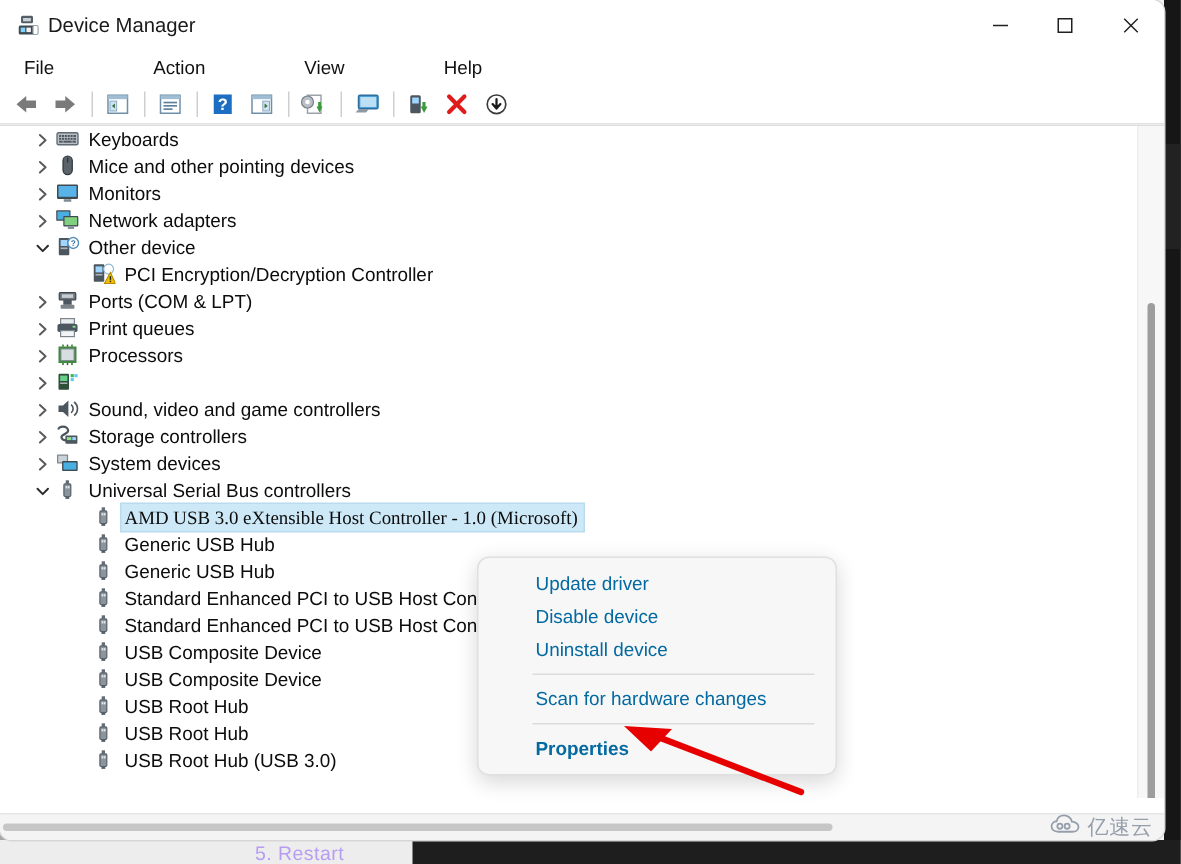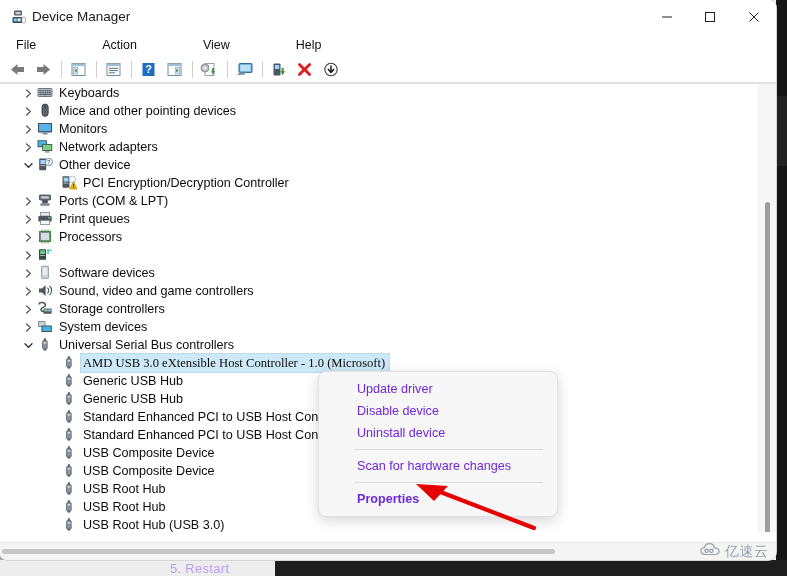--- a/index.html
+++ b/index.html
@@ -267,21 +267,21 @@
     border-radius: 8px;
     box-shadow: 0 4px 14px rgba(0,0,0,.16);
     padding: 6px 0 6px 0;
     z-index: 40;
   }
   .ctx-item {
     height: 22px;
     line-height: 22px;
     padding-left: 38px;
     font-size: 12.6px;
-    color: #6d28d9;
+    color: #0369a1;
     font-family: "Liberation Sans", sans-serif;
   }
   .ctx-item.bold { font-weight: bold; }
   .ctx-sep {
     height: 1px;
     background: #dcdcdc;
     margin: 5px 14px 5px 36px;
   }
 
   
@@ -639,32 +639,20 @@
                 <rect x="10.1" y="5" width="2.1" height="2.1" fill="#63c9ef"></rect>
               </svg></span>
           </div>
           <div class="tree-row d0">
             <span class="twisty">
               <svg width="9" height="9" viewBox="0 0 9 9">
                 <path d="M2.6 1 L6.4 4.5 L2.6 8" fill="none" stroke="#5a5a5a" stroke-width="1.3" stroke-linecap="round" stroke-linejoin="round"></path>
               </svg>
             </span>
             <span class="node-icon"><svg width="16" height="15" viewBox="0 0 16 15">
-                <rect x="4.5" y="1.2" width="7" height="12.4" rx=".9" fill="#c6ced4" stroke="#8b949b" stroke-width=".8"></rect>
-                <rect x="5.8" y="2.6" width="4.4" height="7.6" fill="#e8eef2"></rect>
-              </svg></span>
-            <span class="row-label">Software devices</span>
-          </div>
-          <div class="tree-row d0">
-            <span class="twisty">
-              <svg width="9" height="9" viewBox="0 0 9 9">
-                <path d="M2.6 1 L6.4 4.5 L2.6 8" fill="none" stroke="#5a5a5a" stroke-width="1.3" stroke-linecap="round" stroke-linejoin="round"></path>
-              </svg>
-            </span>
-            <span class="node-icon"><svg width="16" height="15" viewBox="0 0 16 15">
                 <path d="M2 5.4 L5 5.4 L8.6 2 L8.6 13 L5 9.6 L2 9.6 Z" fill="#4c565e"></path>
                 <path d="M10.4 4.8 C12.2 6.2 12.2 8.8 10.4 10.2" stroke="#4c565e" stroke-width="1.1" fill="none"></path>
                 <path d="M12.4 3 C15.4 5.2 15.4 9.8 12.4 12" stroke="#4c565e" stroke-width="1.1" fill="none"></path>
               </svg></span>
             <span class="row-label">Sound, video and game controllers</span>
           </div>
           <div class="tree-row d0">
             <span class="twisty">
               <svg width="9" height="9" viewBox="0 0 9 9">
                 <path d="M2.6 1 L6.4 4.5 L2.6 8" fill="none" stroke="#5a5a5a" stroke-width="1.3" stroke-linecap="round" stroke-linejoin="round"></path>

